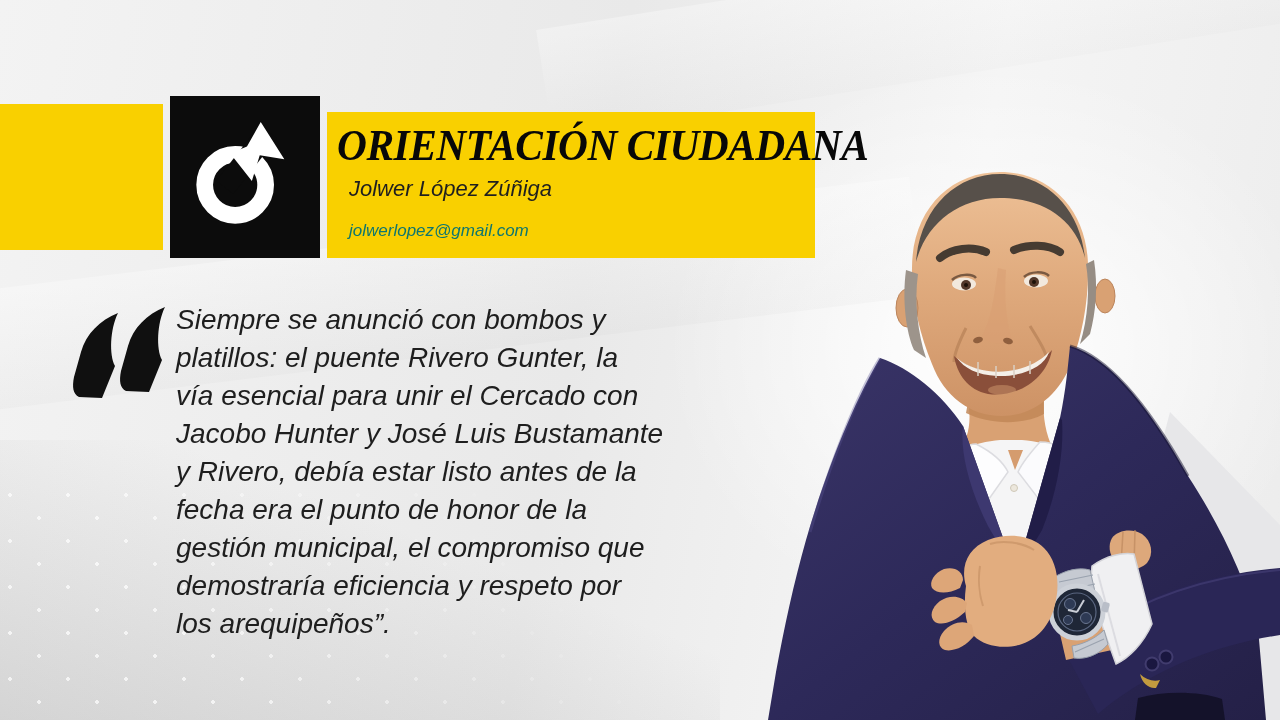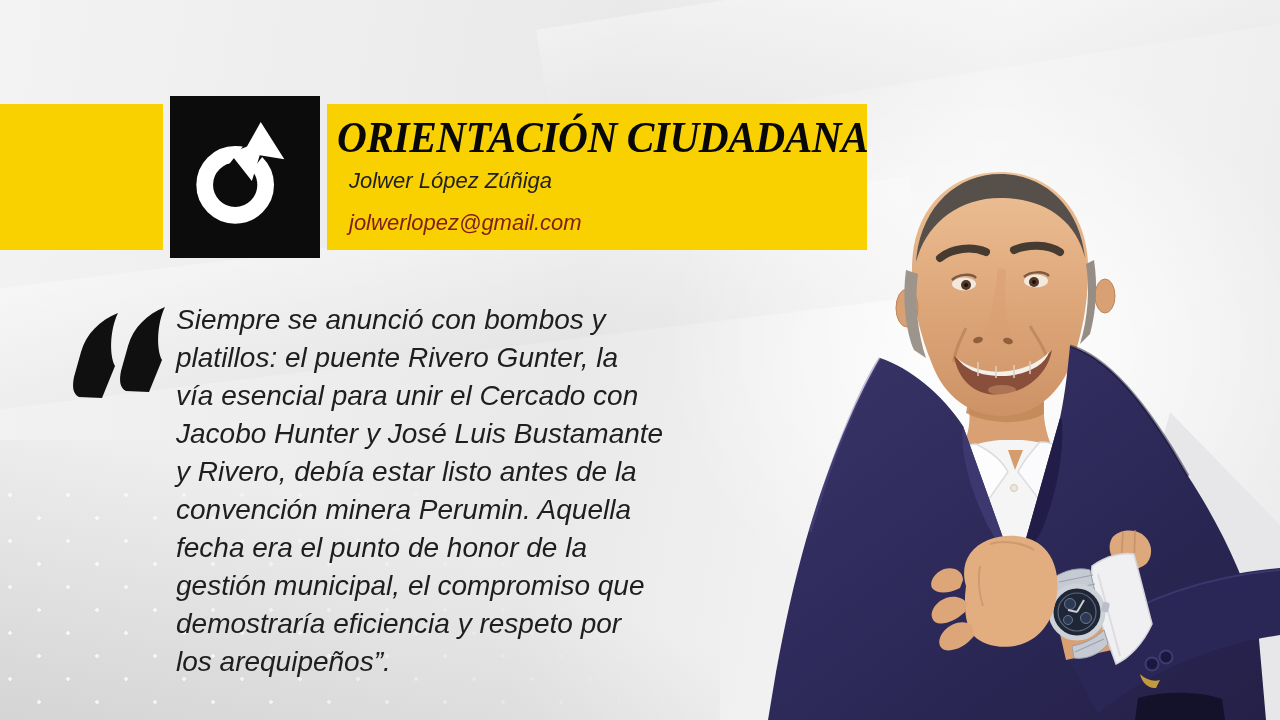--- a/index.html
+++ b/index.html
@@ -21,27 +21,27 @@
            background-image:
              radial-gradient(ellipse 4px 3px at 10px 10px,rgba(255,255,255,.95) 55%,rgba(255,255,255,0) 60%),
              radial-gradient(ellipse 4px 3px at 39px 33px,rgba(255,255,255,.95) 55%,rgba(255,255,255,0) 60%);
            background-size:58px 46px;
            -webkit-mask-image:linear-gradient(55deg,#000 25%,transparent 72%);
            mask-image:linear-gradient(55deg,#000 25%,transparent 72%);}
   
   .banner-left{position:absolute;left:0;top:104px;width:163px;height:146px;}
   .logo-box{position:absolute;left:170px;top:96px;width:150px;height:162px;
             display:flex;align-items:center;justify-content:center;}
-  .banner-main{position:absolute;left:327px;top:104px;width:540px;height:146px;
+  .banner-main{position:absolute;left:327px;top:112px;width:488px;height:146px;
                padding:8px 0 0 10px;box-sizing:border-box;overflow:visible;}
   .title{font-family:"Liberation Serif",serif;font-style:italic;font-weight:bold;
          font-size:44px;line-height:52px;color:#080808;letter-spacing:-.5px;
          white-space:nowrap;transform:scaleX(.94);transform-origin:left center;}
   .author{font-style:italic;font-size:22px;line-height:27px;color:#1f1f1f;margin:3px 0 16px 12px;white-space:nowrap;}
-  .email{font-style:italic;font-size:22px;line-height:26px;color:#7f1d1d;margin-left:12px;white-space:nowrap;}
+  .email{font-style:italic;font-size:17px;line-height:26px;color:#0f766e;margin-left:12px;white-space:nowrap;}
   
   .quote-mark{position:absolute;left:70px;top:305px;width:100px;height:93px;}
   .quote-block{position:absolute;left:176px;top:301px;width:640px;
                font-style:italic;font-size:28px;line-height:38px;color:#1e1e1e;}
   .quote-block div{white-space:nowrap;}
   
   .photo{position:absolute;left:760px;top:150px;width:520px;height:570px;}
 </style>
 </head>
 <body>
@@ -175,20 +175,19 @@
       <path d="M48,8 C30,15 16,29 11,47 L4,72 C2,82 3,89 9,92 L32,93 L45,61 C39,50 40,24 48,8 Z" fill="#101010"></path>
       <path d="M95,2 C77,9 63,23 58,41 L51,66 C49,76 50,83 56,86 L79,87 L92,55 C86,44 87,18 95,2 Z" fill="#101010"></path>
     </svg>
   </div>
   <div class="quote-block">
       <div>Siempre se anunció con bombos y</div>
       <div>platillos: el puente Rivero Gunter, la</div>
       <div>vía esencial para unir el Cercado con</div>
       <div>Jacobo Hunter y José Luis Bustamante</div>
       <div>y Rivero, debía estar listo antes de la</div>
-      <div>convención minera Perumin. Aquella</div>
       <div>fecha era el punto de honor de la</div>
       <div>gestión municipal, el compromiso que</div>
       <div>demostraría eficiencia y respeto por</div>
       <div>los arequipeños”.</div>
     </div>
 
 </div>
 
 </body></html>

